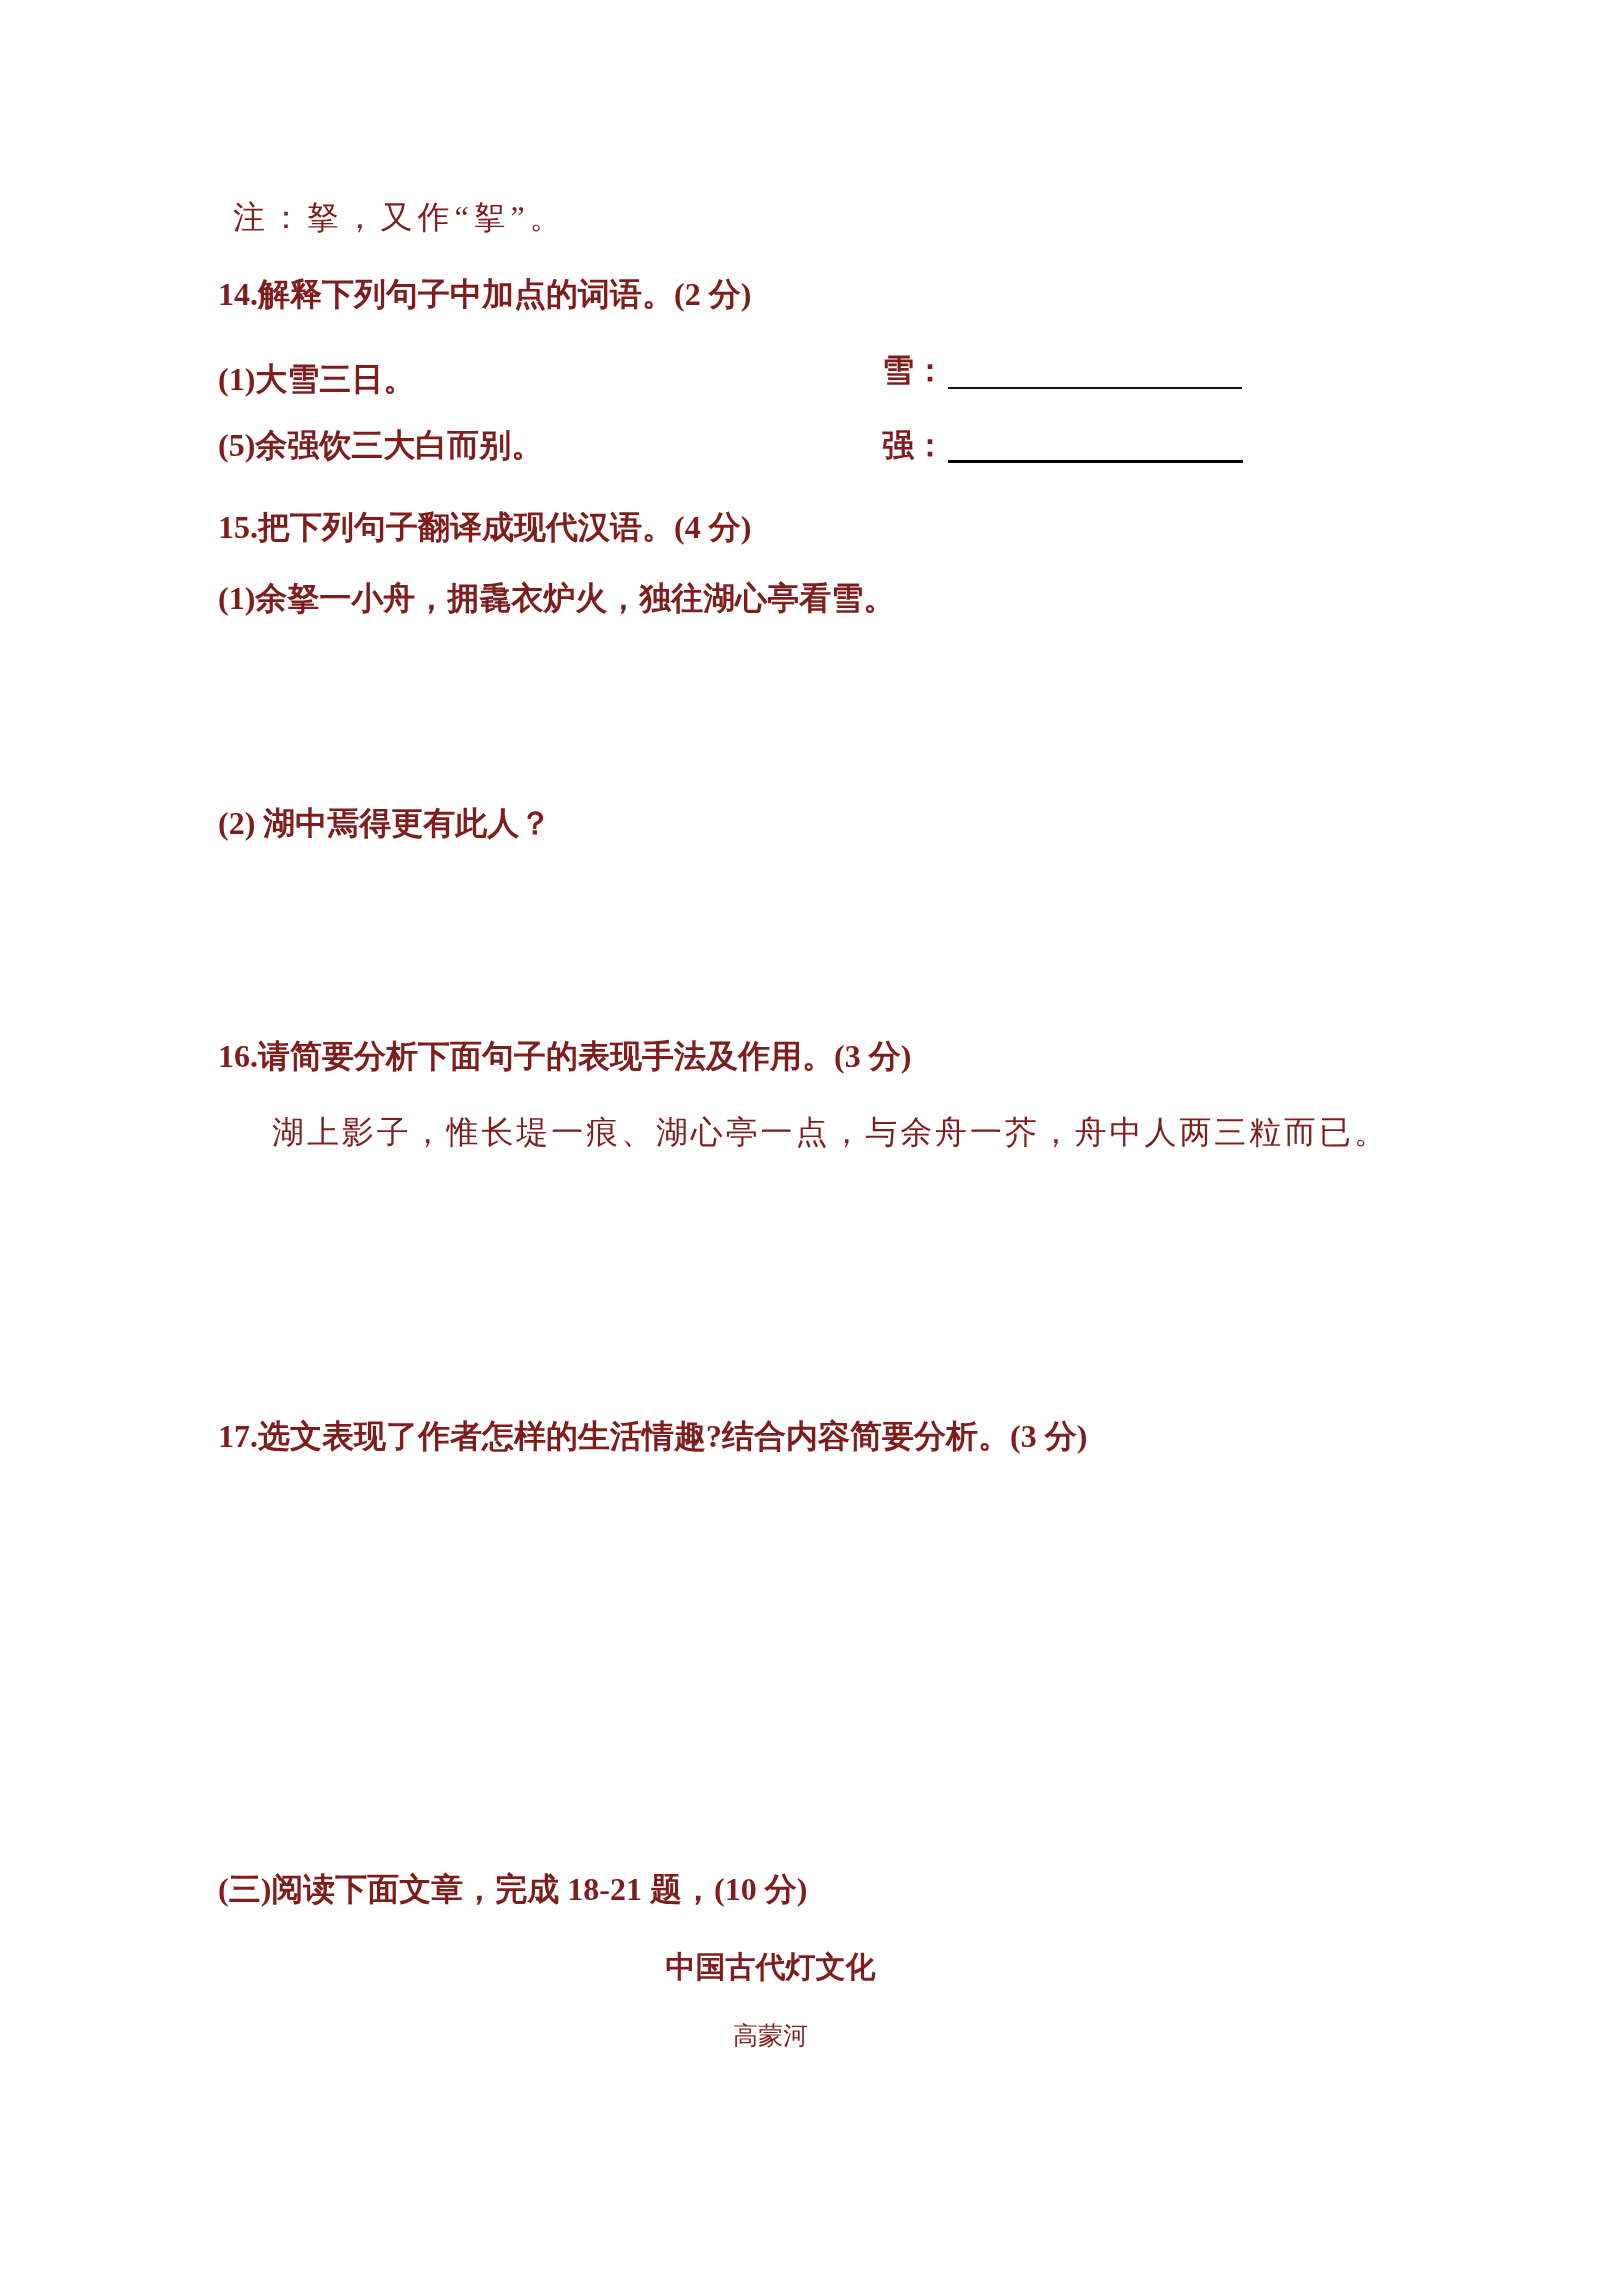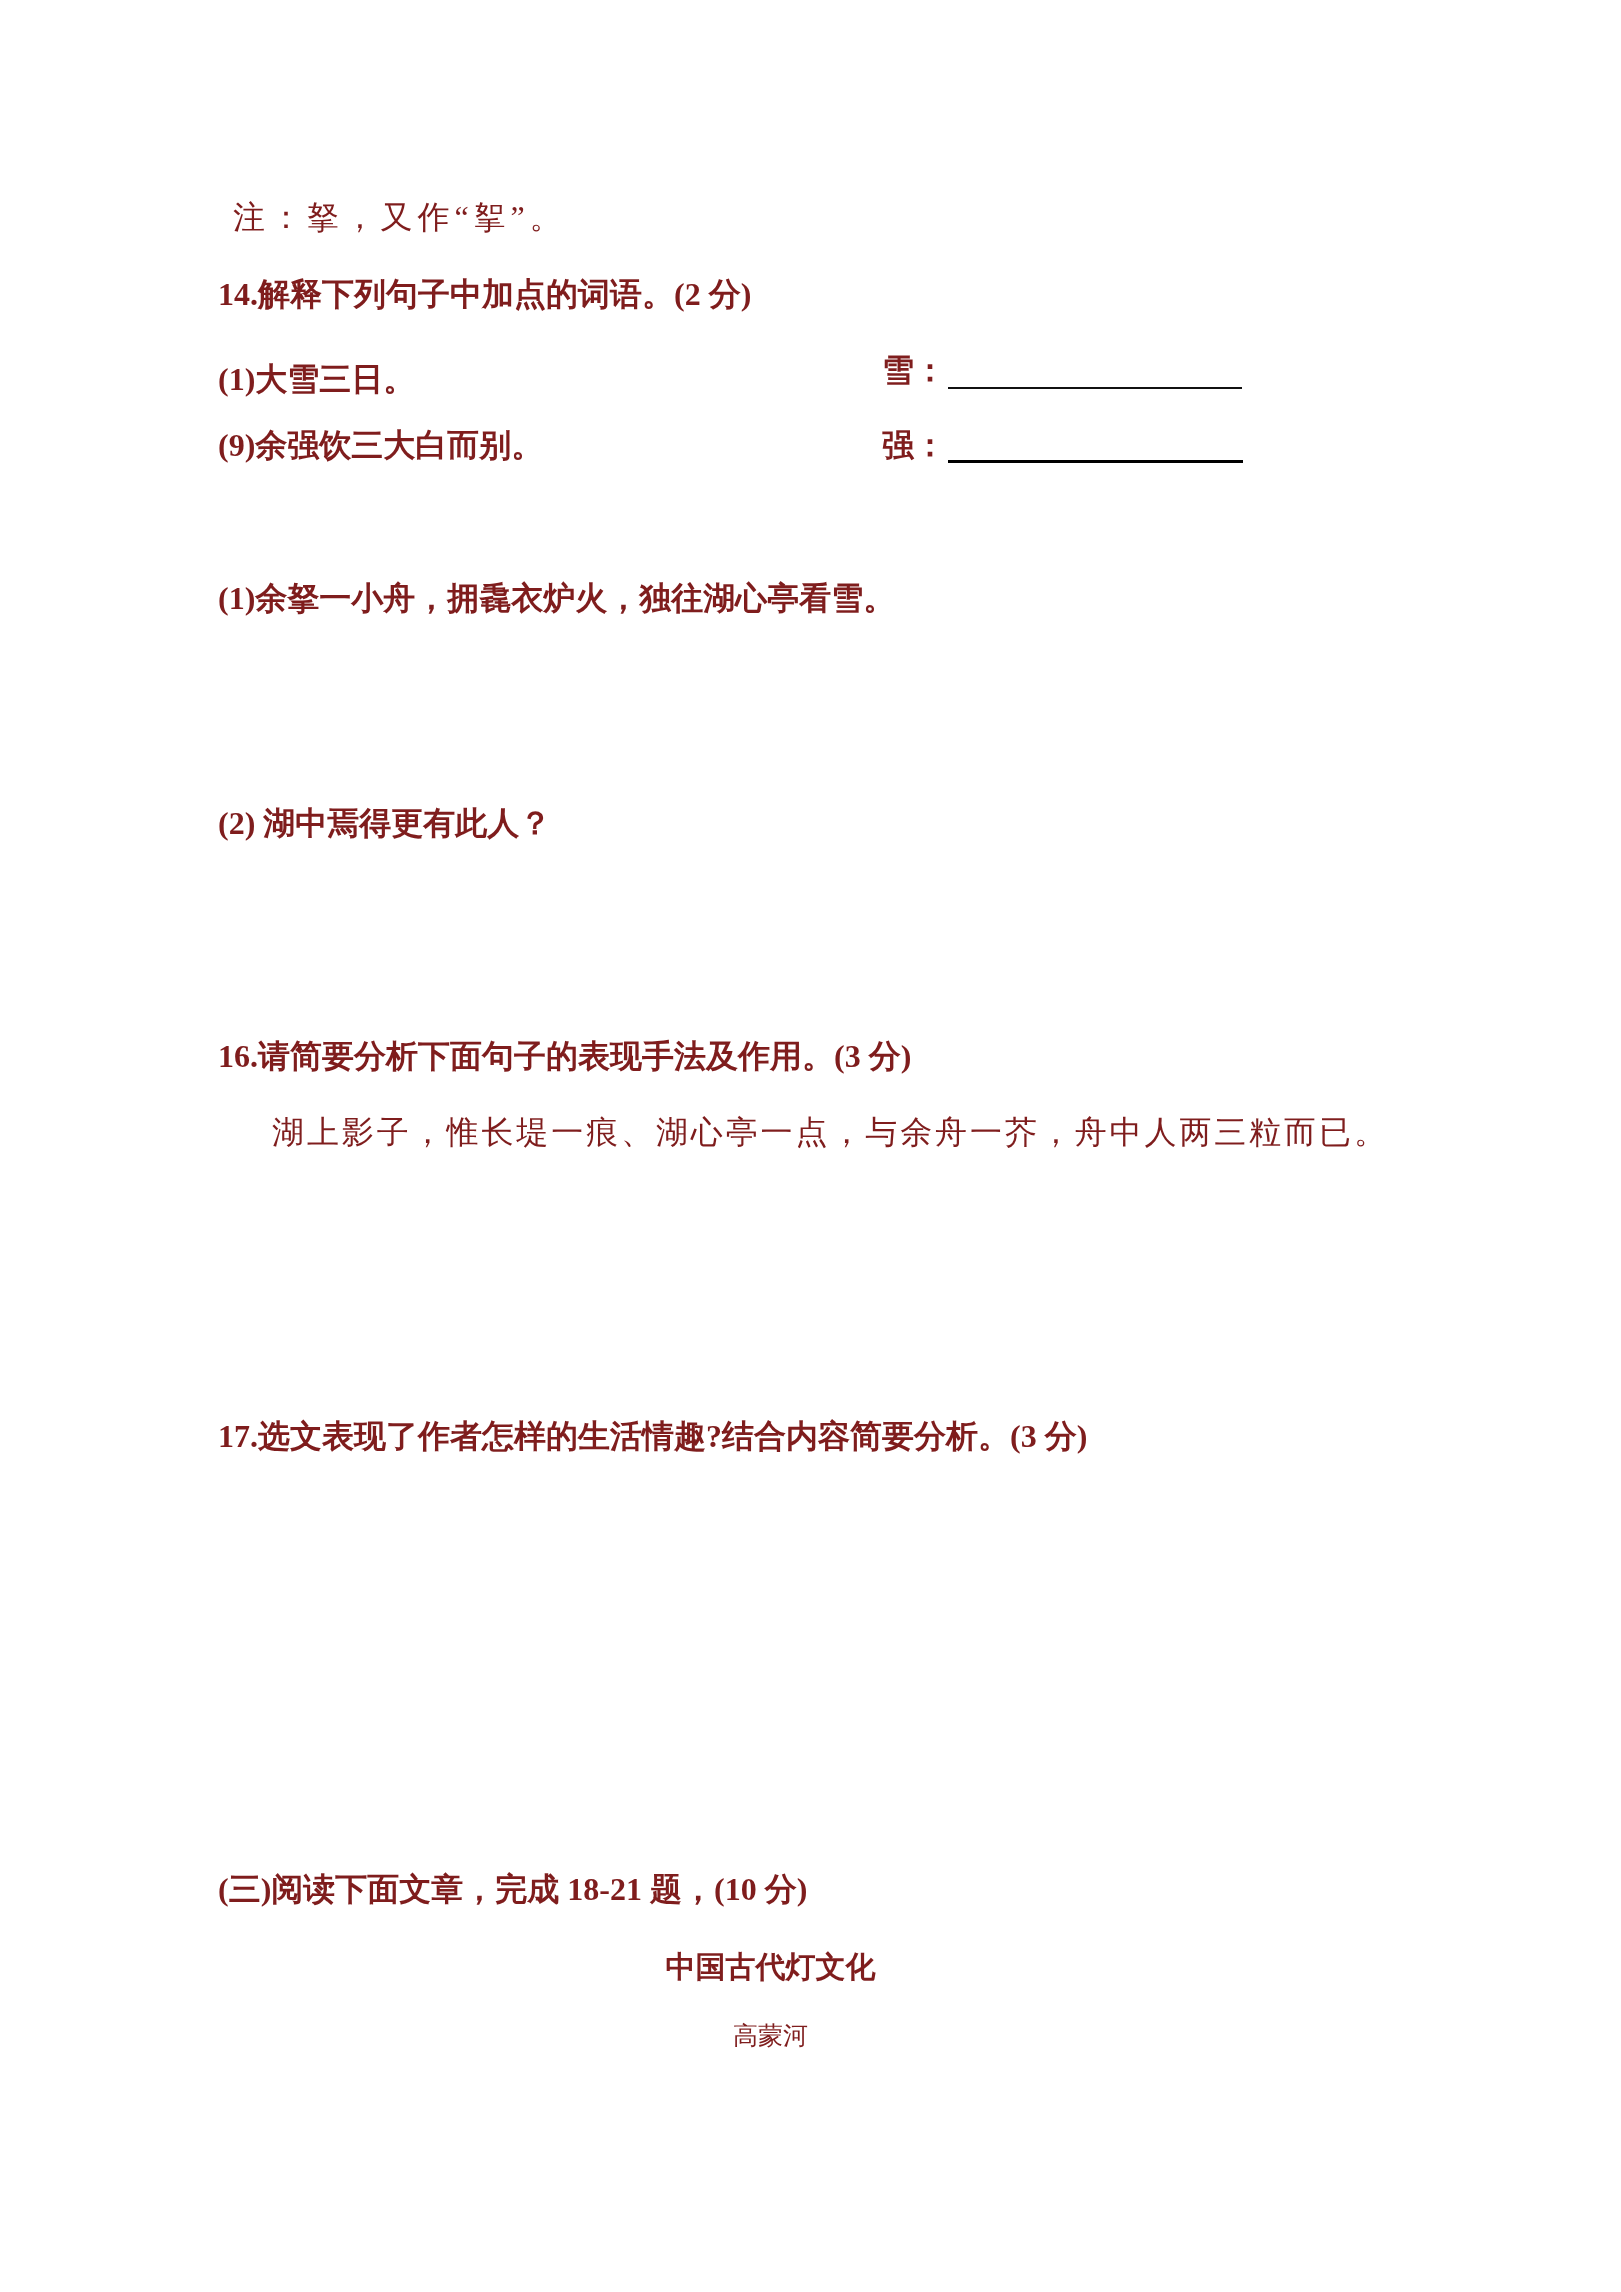--- a/index.html
+++ b/index.html
@@ -63,24 +63,25 @@
 <div id="page">
 
   <div class="abs kaiti note-line" style="left:233px; top:196px;">注：拏，又作“挐”。</div>
 
   <div class="abs" style="left:218px; top:273px;">14.解释下列句子中加点的词语。(2 分)</div>
 
   <div class="abs" style="left:218px; top:358px;">(1)大雪三日。</div>
   <div class="abs" style="left:882px; top:349px;">雪：</div>
   <div class="blank thin" style="left:948px; top:387px; width:294px;"></div>
 
-  <div class="abs" style="left:218px; top:424px;">(9)余强饮三大白而别。</div>
+  <div class="abs" style="left:218px; top:424px;">(5)余强饮三大白而别。</div>
   <div class="abs" style="left:882px; top:424px;">强：</div>
   <div class="blank thick" style="left:948px; top:460px; width:295px;"></div>
 
+  <div class="abs" style="left:218px; top:506px;">15.把下列句子翻译成现代汉语。(4 分)</div>
 
   <div class="abs" style="left:218px; top:577px;">(1)余拏一小舟，拥毳衣炉火，独往湖心亭看雪。</div>
 
   <div class="abs" style="left:218px; top:802px;">(2) 湖中焉得更有此人？</div>
 
   <div class="abs" style="left:218px; top:1035px;">16.请简要分析下面句子的表现手法及作用。(3 分)</div>
 
   <div class="abs kaiti" style="left:272px; top:1111px;">湖上影子，惟长堤一痕、湖心亭一点，与余舟一芥，舟中人两三粒而已。</div>
 
   <div class="abs" style="left:218px; top:1415px;">17.选文表现了作者怎样的生活情趣?结合内容简要分析。(3 分)</div>

